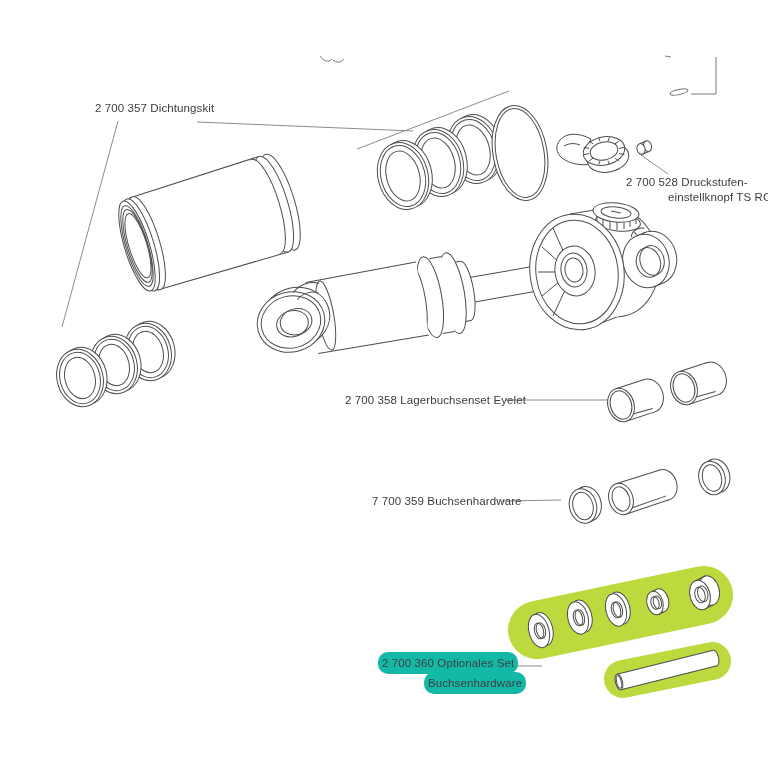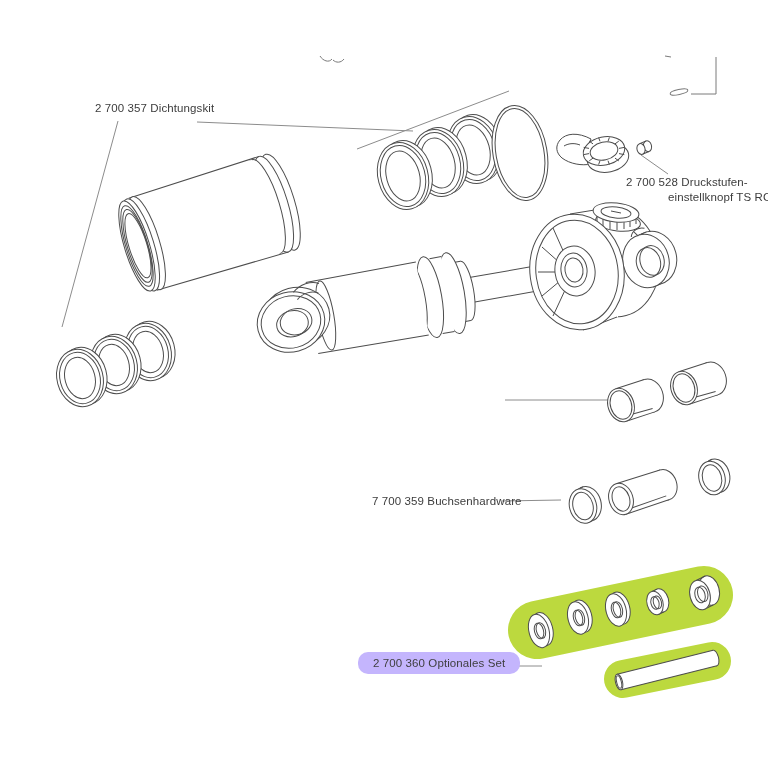--- a/index.html
+++ b/index.html
@@ -7,21 +7,21 @@
     width:768px;height:768px;position:relative;overflow:hidden;
     background:#ffffff;font-family:"Liberation Sans", sans-serif;
   }
   .stage{position:absolute;left:0;top:0;width:696px;height:768px;}
   svg{position:absolute;left:0;top:0;}
   .lbl{
     position:absolute;font-size:11.5px;line-height:1.25;color:#3c3c3c;
     white-space:nowrap;letter-spacing:0.1px;
   }
   .lbl.green{
-    background:#c4b5fd;border-radius:10px;padding:4px 15px;color:#3f3f3f;
+    background:#14b8a6;border-radius:10px;padding:4px 4px;color:#3f3f3f;margin-left:20px;
   }
   .part{stroke:#4d4d4d;stroke-width:1;fill:none;}
   .fillw{fill:#ffffff;}
   .noline{stroke:none;}
   .leader{stroke:#8c8c8c;stroke-width:1;fill:none;}
   .frag{stroke:#7a7a7a;stroke-width:1;fill:none;}
   .hl{stroke:#bcd93e;fill:none;stroke-linecap:round;}
 </style>
 </head>
 <body>
@@ -257,18 +257,20 @@
       <ellipse class="part" cx="0" cy="0" rx="2.3" ry="6.3"></ellipse>
     </g>
   </g>
 </svg>
 
 <div class="lbl" style="left:95px;top:101px">2 700 357 Dichtungskit</div>
 
 <div class="lbl" style="left:626px;top:175px">2 700 528 Druckstufen-</div>
 <div class="lbl" style="left:668px;top:190px">einstellknopf TS RC</div>
 
+<div class="lbl" style="left:345px;top:393px">2 700 358 Lagerbuchsenset Eyelet</div>
 
 <div class="lbl" style="left:372px;top:494px">7 700 359 Buchsenhardware</div>
 
 <div class="lbl green" style="left:358px;top:652px">2 700 360 Optionales Set</div>
+<div class="lbl green" style="left:404px;top:672px">Buchsenhardware</div>
 
 </div>
 
 </body></html>

